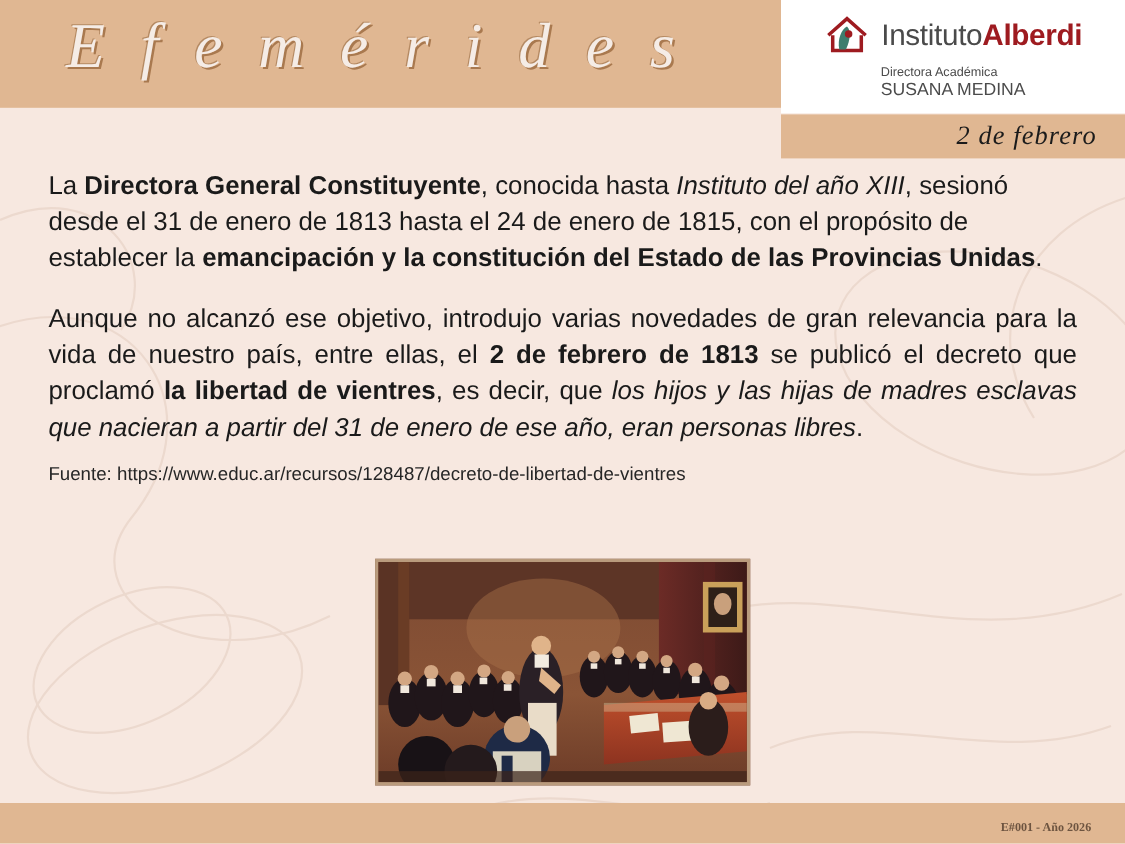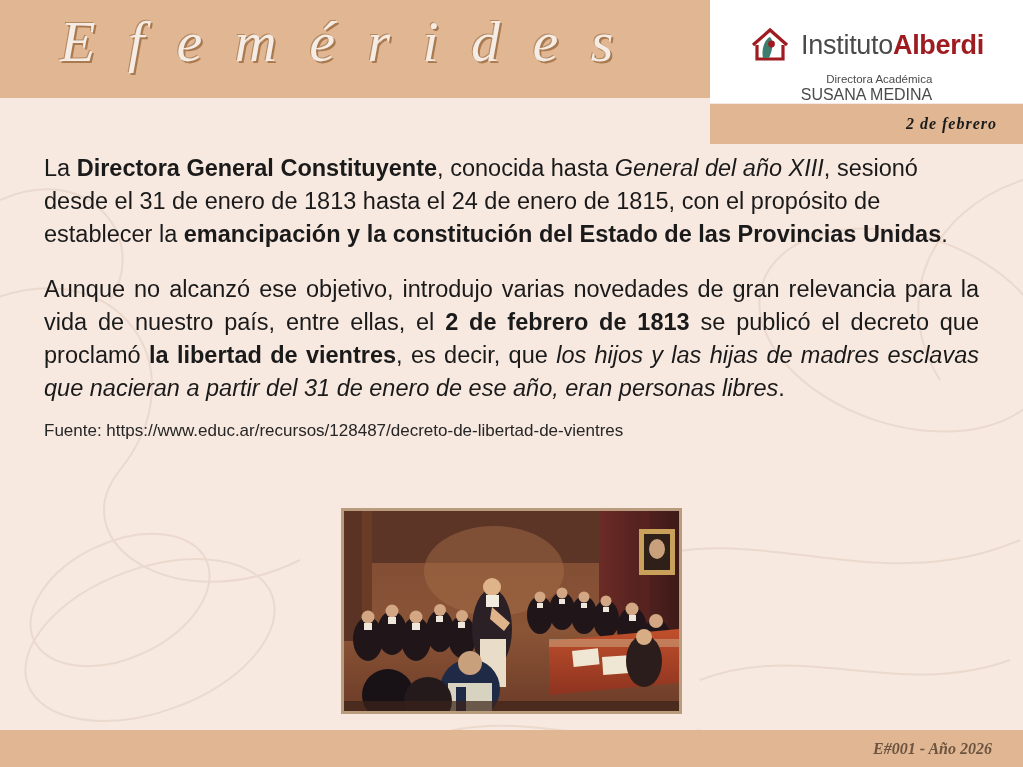--- a/index.html
+++ b/index.html
@@ -59,38 +59,37 @@
     flex-direction: column;
     align-items: center;
     justify-content: flex-start;
     padding-top: 12px;
     box-sizing: border-box;
   }
   .logo-row {
     display: flex;
     align-items: center;
     gap: 10px;
-    margin-top: 13px;
   }
   .logo-mark {
     width: 42px;
     height: 40px;
     position: relative;
   }
   .logo-text {
     font-family: "Liberation Sans", sans-serif;
     font-size: 27px;
     letter-spacing: -0.3px;
     white-space: nowrap;
   }
   .logo-text .inst { color: #4a4a4a; }
   .logo-text .alb { color: #9e1b20; font-weight: bold; }
   .logo-sub {
     margin-top: 7px;
-    text-align: right;
+    text-align: left;
     font-size: 11.5px;
     color: #4b4b4b;
     line-height: 15px;
   }
   .logo-sub .name { font-size: 16px; }
   
   .date-tag {
     position: absolute;
     left: 710px;
     top: 104px;
@@ -99,22 +98,22 @@
     background: #e0b792;
     display: flex;
     align-items: center;
     justify-content: flex-end;
     padding-right: 26px;
     box-sizing: border-box;
   }
   .date-tag-text {
     font-family: "Liberation Serif", serif;
     font-style: italic;
-    font-weight: bold;
-    font-size: 16px;
+    font-weight: normal;
+    font-size: 24px;
     color: #1b1b1b;
     letter-spacing: 1px;
   }
   
   .content {
     position: absolute;
     left: 44px;
     top: 152px;
     width: 935px;
   }
@@ -160,23 +159,22 @@
     bottom: 0;
     width: 1023px;
     height: 37px;
     background: #e0b792;
   }
   .footer-text {
     position: absolute;
     right: 31px;
     bottom: 9px;
     font-family: "Liberation Serif", serif;
-    font-style: italic;
     font-weight: bold;
-    font-size: 16px;
+    font-size: 11px;
     color: #6d5440;
   }
 </style>
 </head>
 <body>
 
 <div class="slide">
 
   <svg class="bg-swirls" viewBox="0 0 1023 767" preserveAspectRatio="none">
     <g fill="none" stroke="#ecd9ce" stroke-width="2">
@@ -214,21 +212,21 @@
       <div class="name">SUSANA MEDINA</div>
     </div>
   </div>
 
   <div class="date-tag">
     <span class="date-tag-text">2 de febrero</span>
   </div>
 
   <div class="content">
 
-    <p class="para first"><span>La </span><b>Directora General Constituyente</b><span>, conocida hasta </span><i>General del año XIII</i><span>, sesionó desde el 31 de enero de 1813 hasta el 24 de enero de 1815, con el propósito de establecer la </span><b>emancipación y la constitución del Estado de las Provincias Unidas</b><span>.</span></p>
+    <p class="para first"><span>La </span><b>Directora General Constituyente</b><span>, conocida hasta </span><i>Instituto del año XIII</i><span>, sesionó desde el 31 de enero de 1813 hasta el 24 de enero de 1815, con el propósito de establecer la </span><b>emancipación y la constitución del Estado de las Provincias Unidas</b><span>.</span></p>
 
     <p class="para"><span>Aunque no alcanzó ese objetivo, introdujo varias novedades de gran relevancia para la vida de nuestro país, entre ellas, el </span><b>2 de febrero de 1813</b><span> se publicó el decreto que proclamó </span><b>la libertad de vientres</b><span>, es decir, que </span><span class="bi">los hijos y las hijas de madres esclavas que nacieran a partir del 31 de enero de ese año, eran personas libres</span><span>.</span></p>
 
     <p class="source">Fuente: https://www.educ.ar/recursos/128487/decreto-de-libertad-de-vientres</p>
   </div>
 
   <div class="picture-frame">
     <svg class="painting" viewBox="0 0 335 200" preserveAspectRatio="none">
       <defs>
         <linearGradient id="wall" x1="0" y1="0" x2="0" y2="1">

